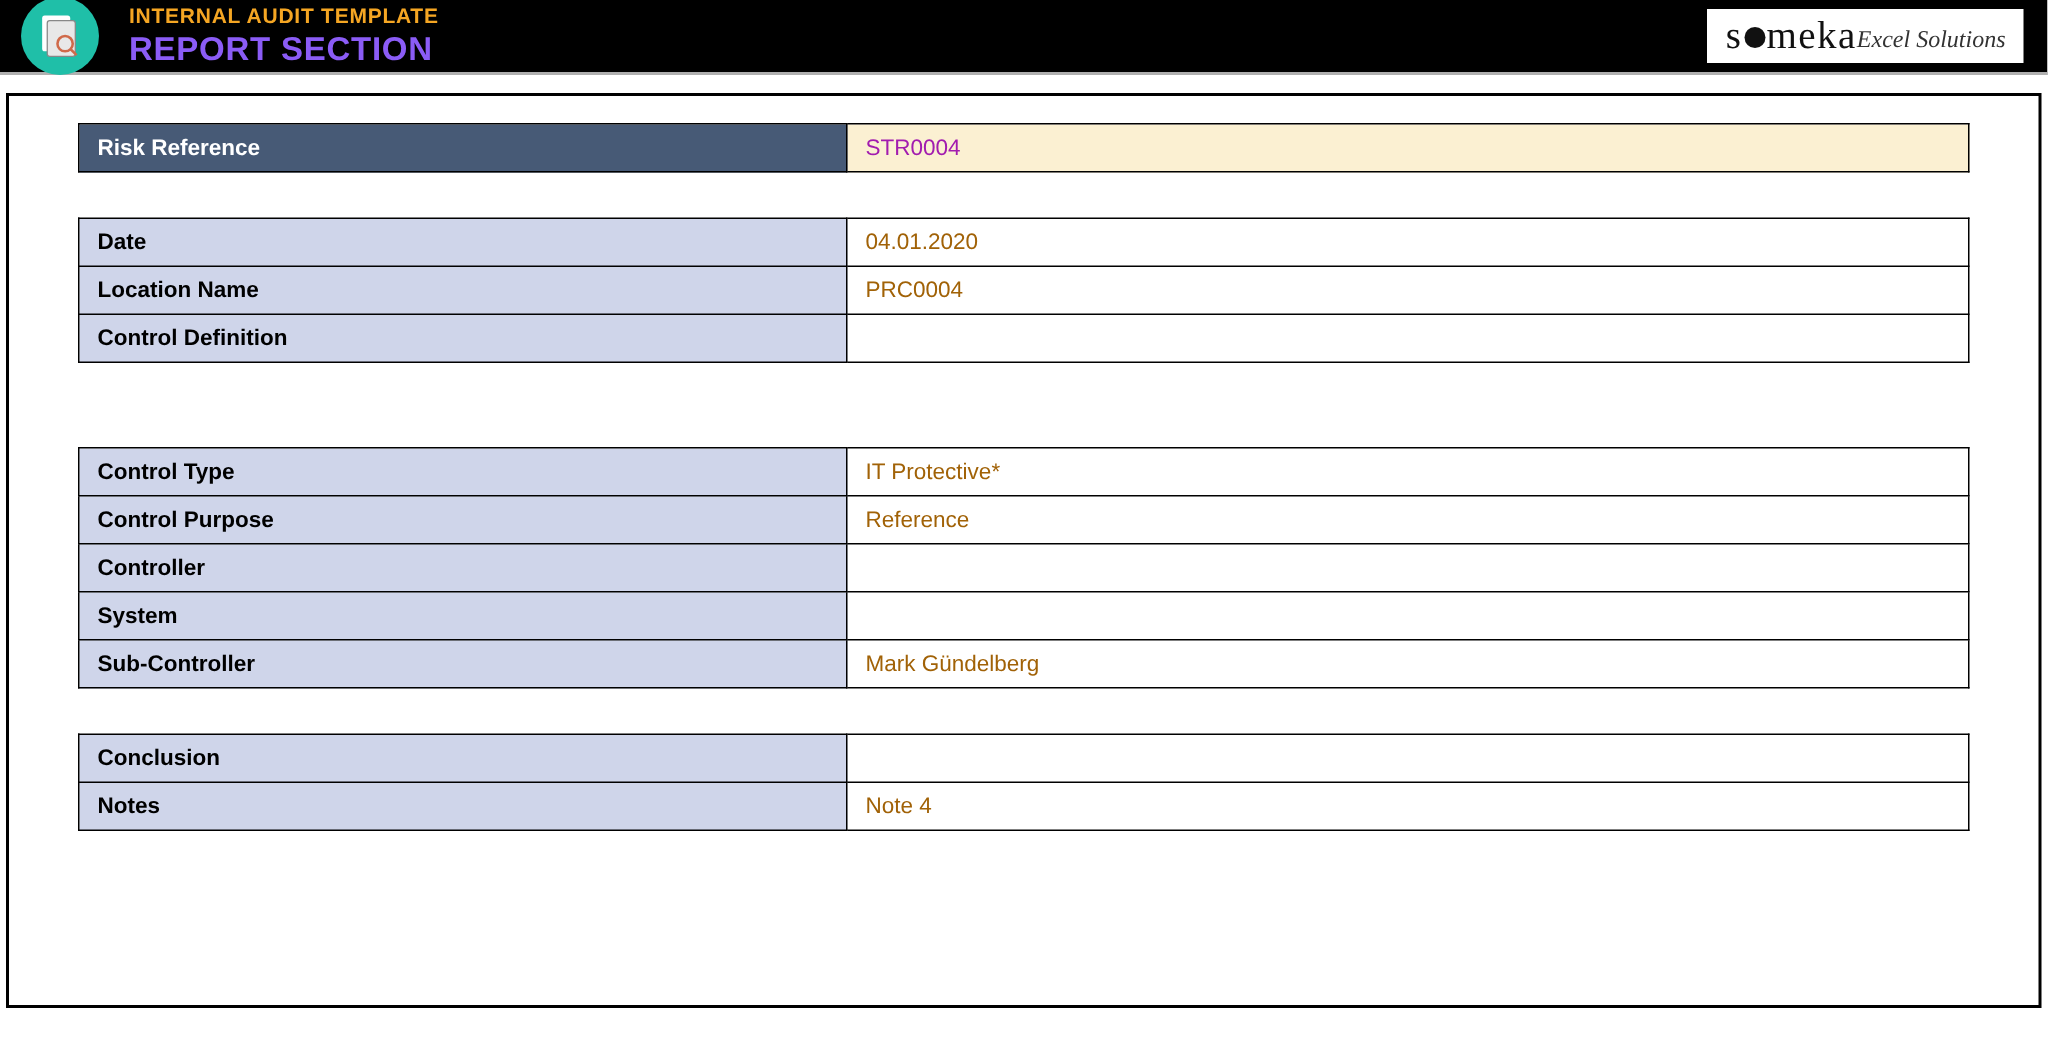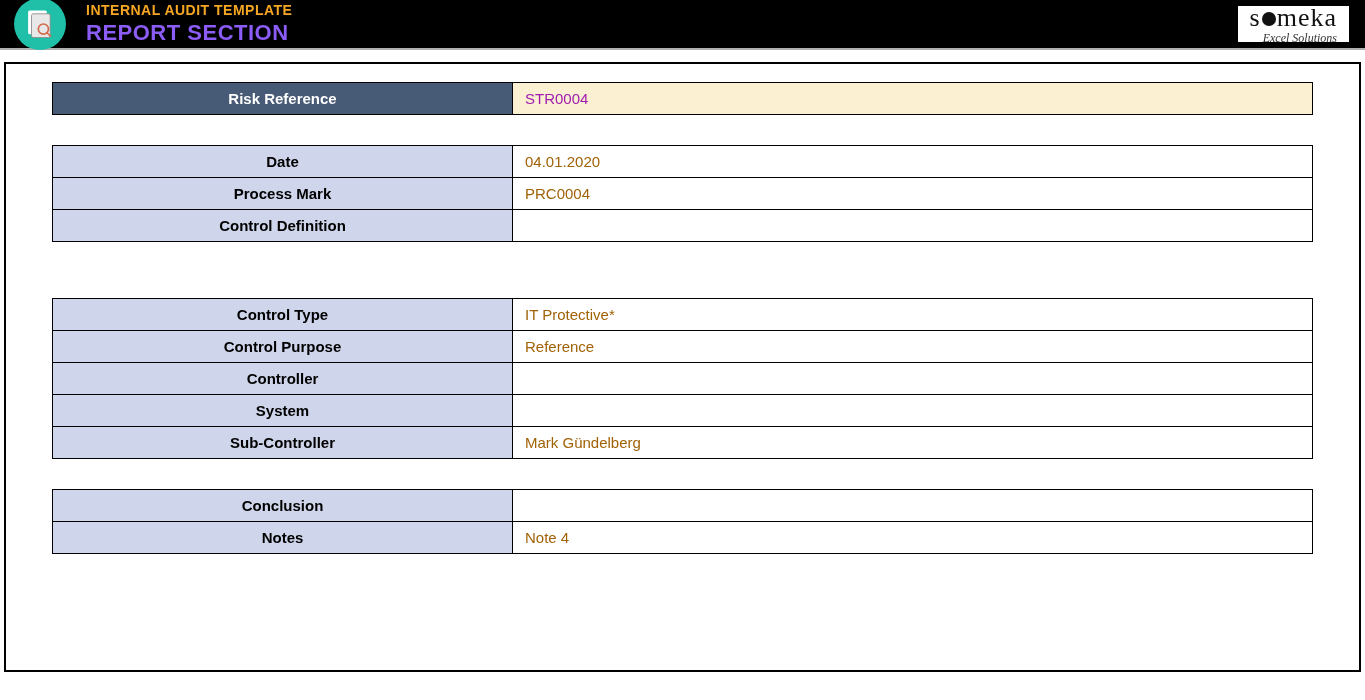--- a/index.html
+++ b/index.html
@@ -18,50 +18,49 @@
   background:#1fbfa8; margin-left:14px;
   display:flex; align-items:center; justify-content:center;
   position:relative;
 }
 .badge svg { width:34px; height:34px; }
 .titles { margin-left:20px; }
 .subtitle { color:#f5a623; font-size:14px; font-weight:700; letter-spacing:0.5px; }
 .title { color:#8b5cf6; font-size:22px; font-weight:700; letter-spacing:0.5px; margin-top:2px; }
 .logo {
   position:absolute; right:16px; top:6px; bottom:6px;
-  background:#fff; padding:6px 12px; display:flex; flex-direction:column; align-items:center; justify-content:center;
+  background:#fff; padding:6px 12px; display:flex; align-items:center; justify-content:center;
 }
 .logo .brand { font-family:Georgia,serif; font-size:26px; font-weight:400; color:#111; letter-spacing:1px; }
 .logo .brand b { display:inline-block; width:14px; height:14px; background:#111; border-radius:50%; margin:0 1px; vertical-align:baseline; }
-.logo .tag { font-family:Georgia,serif; font-style:italic; font-size:12px; color:#333; margin-top:-2px; align-self:flex-end; }
+.logo .tag { font-family:Georgia,serif; font-style:italic; font-size:16px; color:#333; margin-top:-2px; align-self:flex-end; }
 
 .sheet {
   margin:12px 4px 0 4px;
   border:2px solid #000;
   padding:18px 46px 60px 46px;
   background:#fff;
   min-height:610px;
 }
 table.grid {
   width:100%;
   border-collapse:collapse;
   table-layout:fixed;
 }
 td.label, td.value {
   border:1.5px solid #000;
   padding:7px 12px;
   font-size:15px;
   height:32px;
 }
 td.label {
-  width:460px;
+  width:512px;
   background:#cfd5ea;
   color:#000;
   font-weight:700;
-  text-align:center;
 }
 td.value {
   background:#fff;
   color:#a16207;
 }
 tr.headrow td.label {
   background:#475a76;
   color:#fff;
   font-weight:700;
 }
@@ -109,21 +108,21 @@
 
   <div class="spacer"></div>
 
   <table class="grid">
     <tbody>
         <tr>
       <td class="label">Date</td>
       <td class="value">04.01.2020</td>
     </tr>
     <tr>
-      <td class="label">Process Mark</td>
+      <td class="label">Location Name</td>
       <td class="value">PRC0004</td>
     </tr>
     <tr>
       <td class="label">Control Definition</td>
       <td class="value"></td>
     </tr>
   </tbody>
     </table>
 
   <div class="spacer-lg"></div>

